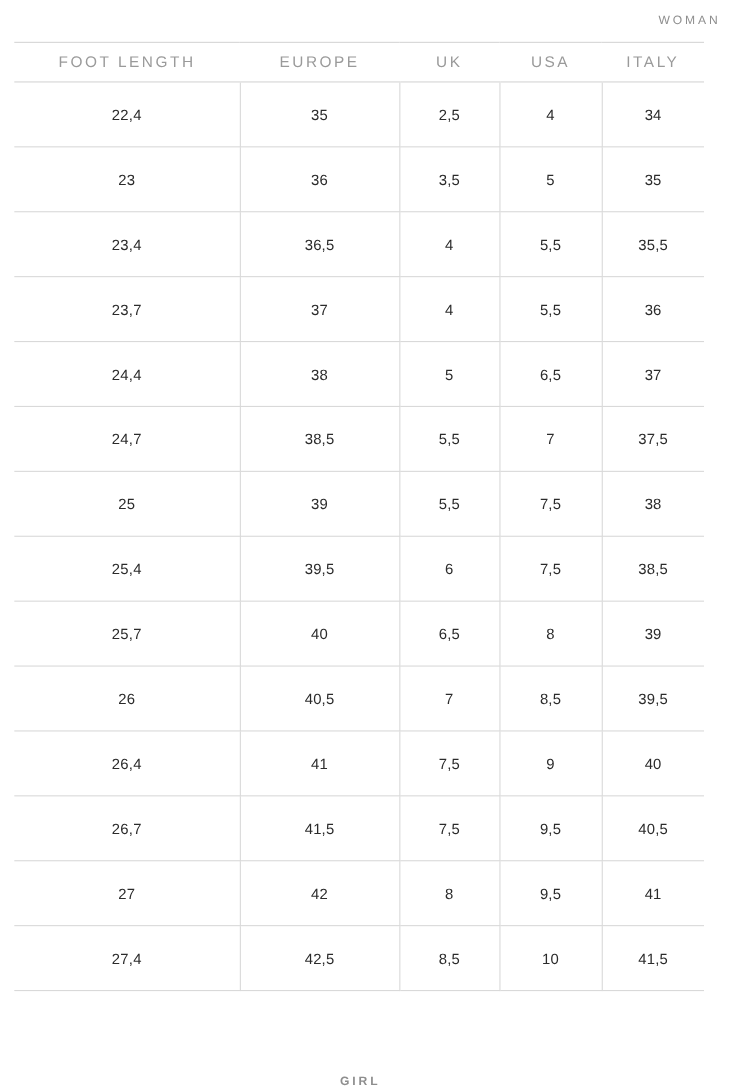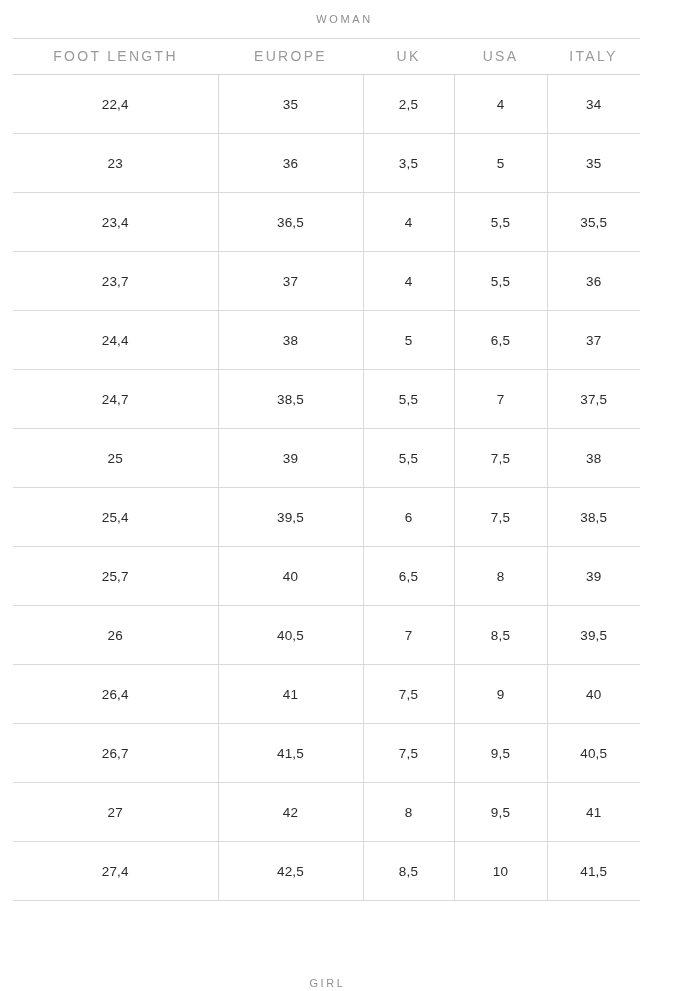--- a/index.html
+++ b/index.html
@@ -22,28 +22,27 @@
     height: 991px;
     box-sizing: border-box;
   }
 
   
   .section-title {
     position: absolute;
     left: 0;
     top: 11px;
     width: 655px;
-    text-align: center;
+    text-align: right;
     font-size: 11px;
     letter-spacing: 2.6px;
     color: #8e8e8e;
     font-weight: 400;
     line-height: 16px;
     white-space: nowrap;
-    padding-left: 17px;
   }
 
   
   .size-table {
     position: absolute;
     left: 13px;
     top: 38px;
     width: 627px;
     border-collapse: collapse;
     table-layout: fixed;
@@ -89,21 +88,21 @@
   
   .next-section-title {
     position: absolute;
     left: 0;
     top: 975px;
     width: 655px;
     text-align: center;
     font-size: 11px;
     letter-spacing: 2.6px;
     color: #8e8e8e;
-    font-weight: 400;
+    font-weight: 700;
     line-height: 16px;
     white-space: nowrap;
   }
 </style>
 </head>
 <body>
 
 <div class="chart-wrap">
 
   <div class="section-title">WOMAN</div>

